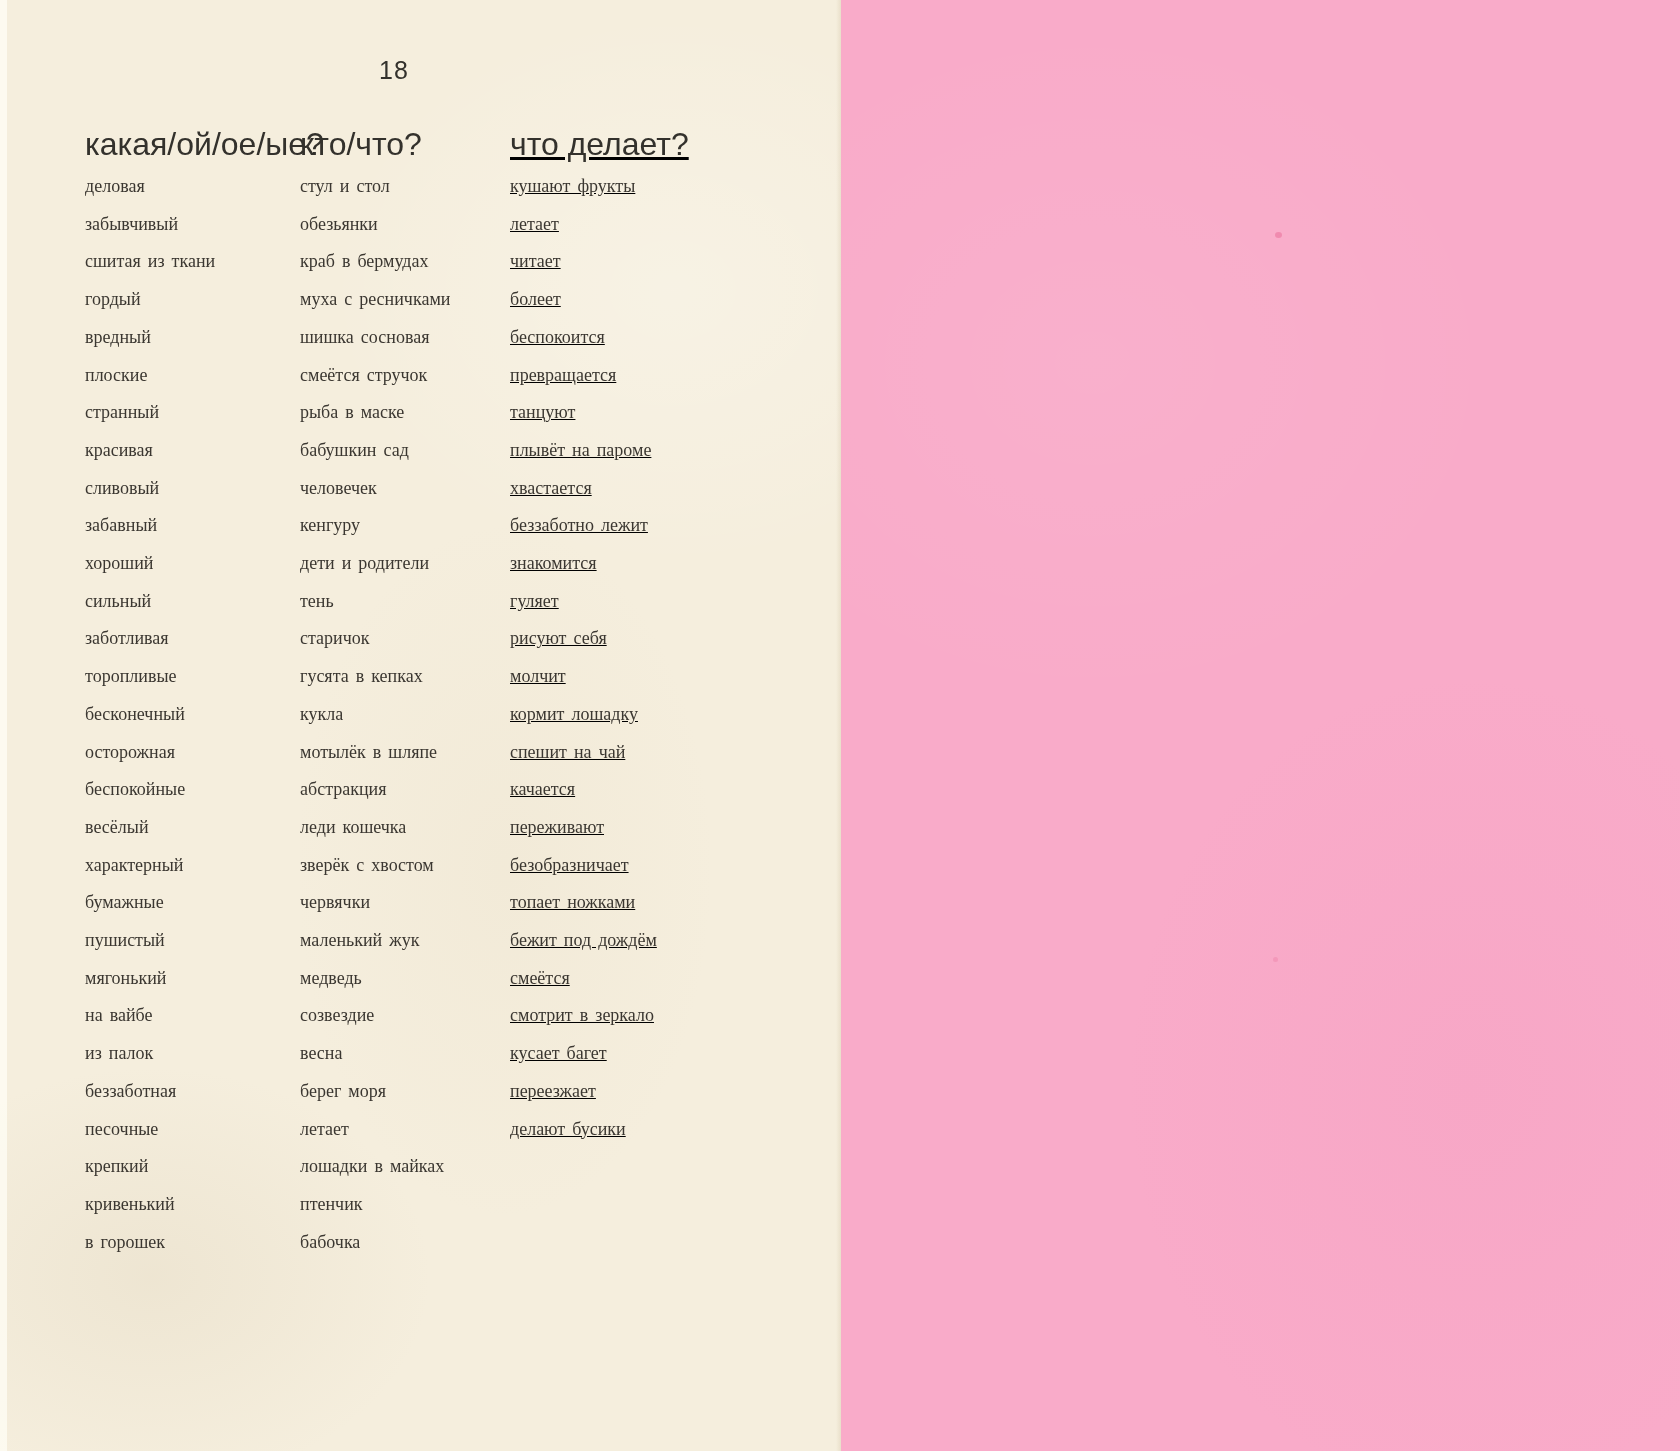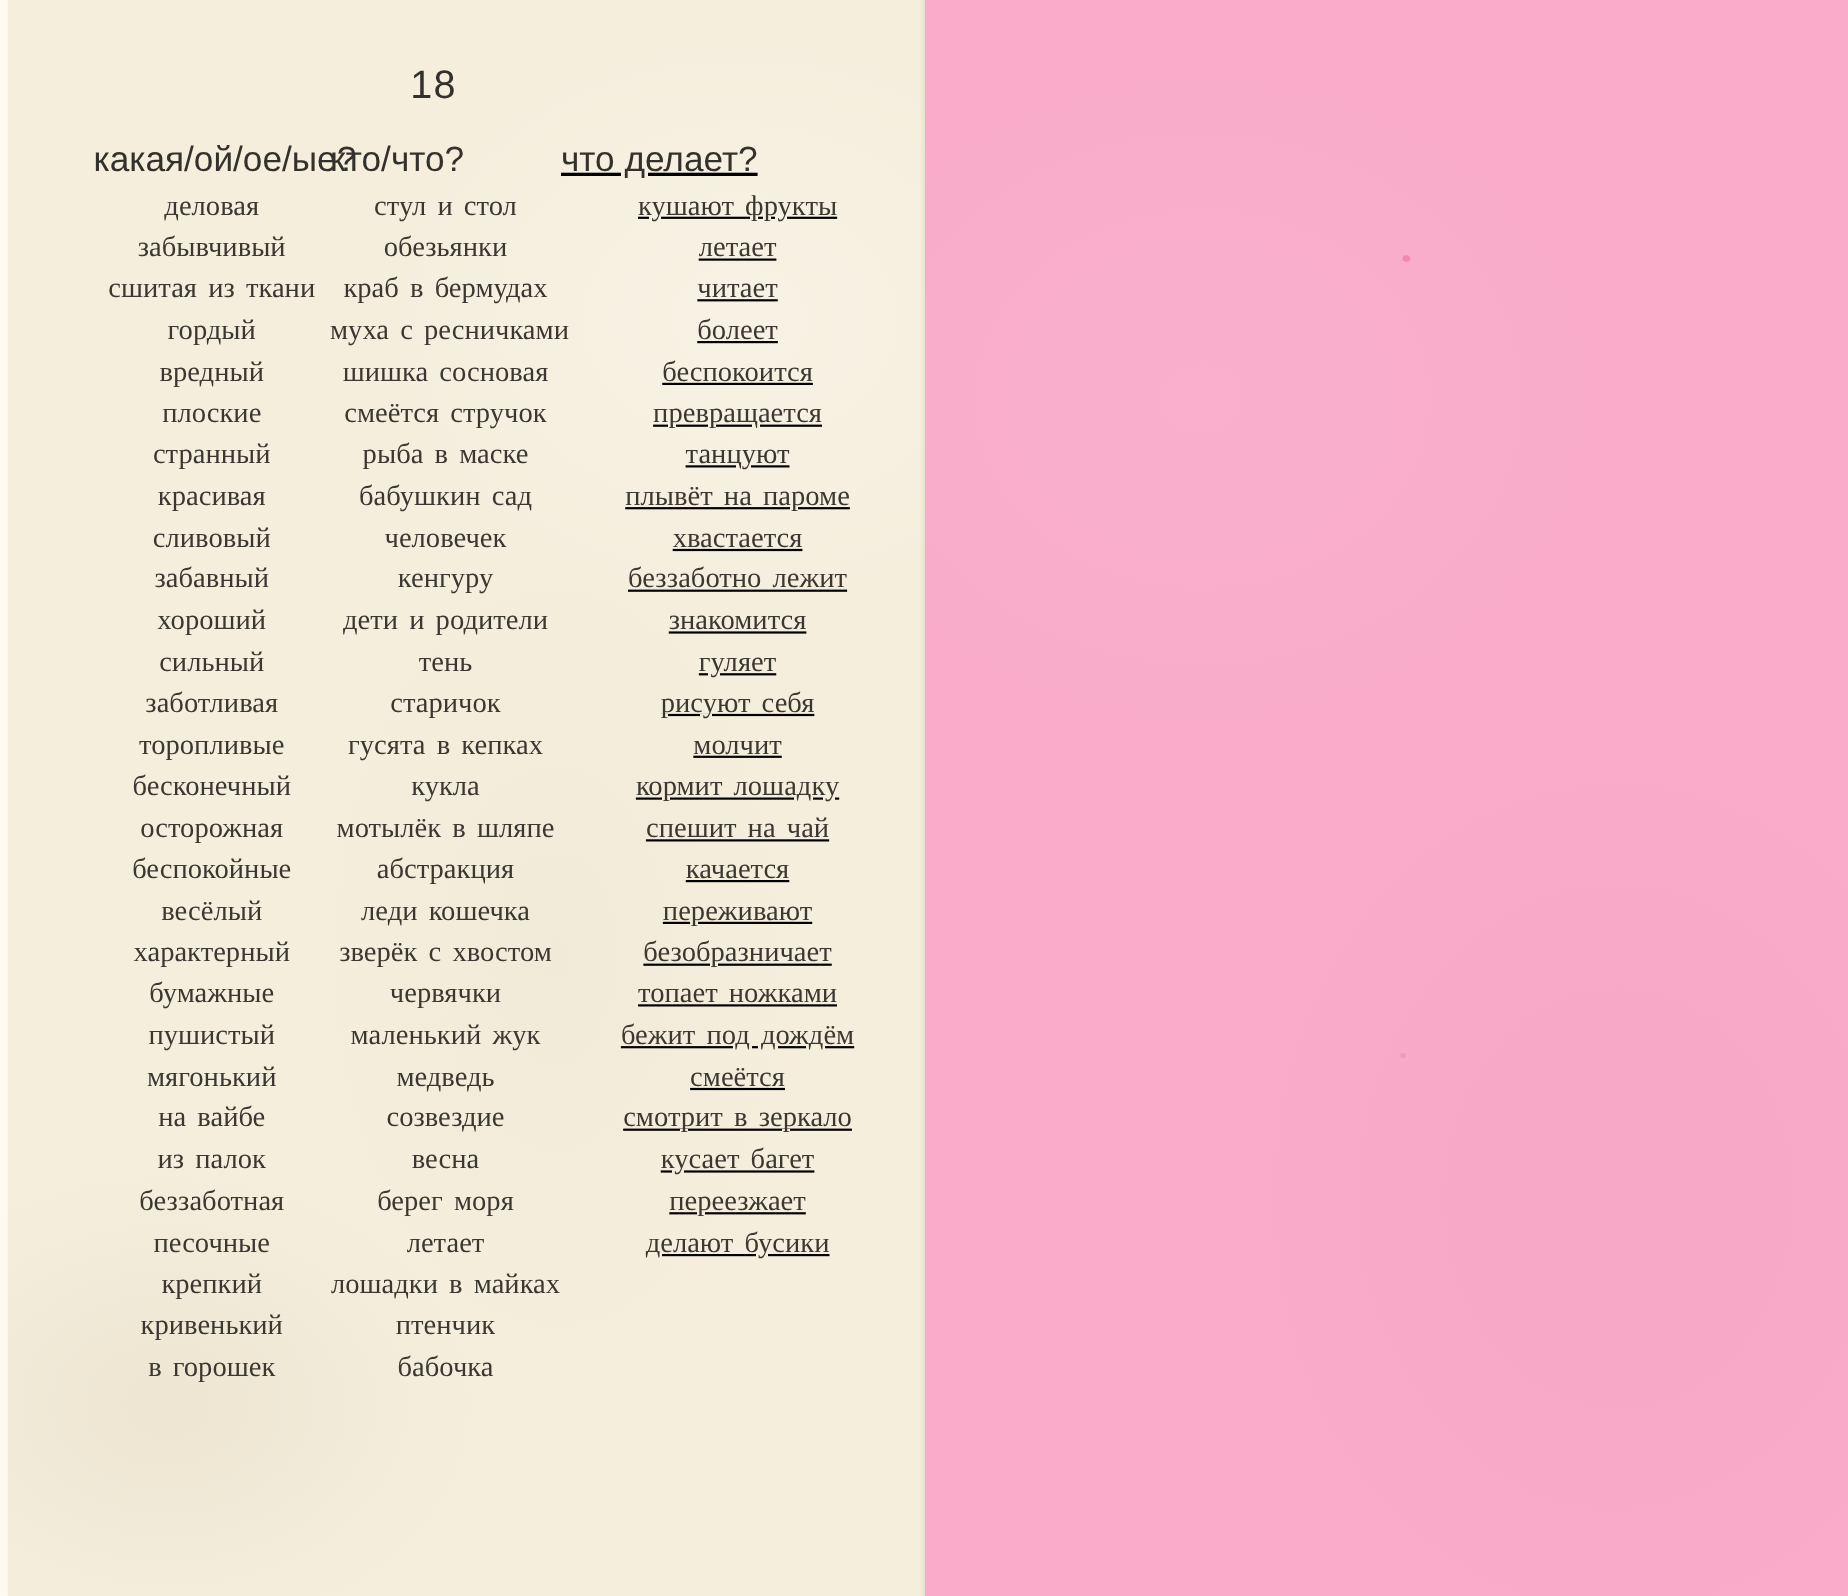--- a/index.html
+++ b/index.html
@@ -46,21 +46,21 @@
     right: 0; top: 0; bottom: 0;
     width: 5px;
     background: linear-gradient(to right, rgba(210,195,165,0), rgba(210,195,165,0.35));
   }
 
   .page-number {
     position: absolute;
     left: 394px; top: 56px;
     transform: translateX(-50%);
     font-family: "Liberation Sans", sans-serif;
-    font-size: 36px;
+    font-size: 25px;
     letter-spacing: 1px;
     color: var(--ink-head);
   }
 
   .columns {
     position: absolute;
     left: 85px; top: 126px; right: 10px;
     display: flex;
     align-items: flex-start;
   }
@@ -74,26 +74,25 @@
     font-size: 32px;
     color: var(--ink-head);
     height: 42px;
     white-space: nowrap;
   }
 
   .word-list {
     list-style: none;
     margin: 0; padding: 0;
     font-family: "Liberation Serif", serif;
-    font-size: 26px;
+    font-size: 18px;
     line-height: 37.7px;
     color: var(--ink);
     word-spacing: 0.14em;
     white-space: nowrap;
-    text-align: center;
   }
 
   
   .pink {
     position: absolute;
     left: 841px; top: 0; right: 0; height: 100%;
     background-color: var(--pink);
     background-image:
       radial-gradient(ellipse 600px 500px at 30% 25%, rgba(255,255,255,0.06), rgba(255,255,255,0) 70%),
       radial-gradient(ellipse 500px 600px at 75% 75%, rgba(225,120,165,0.08), rgba(225,120,165,0) 70%);

